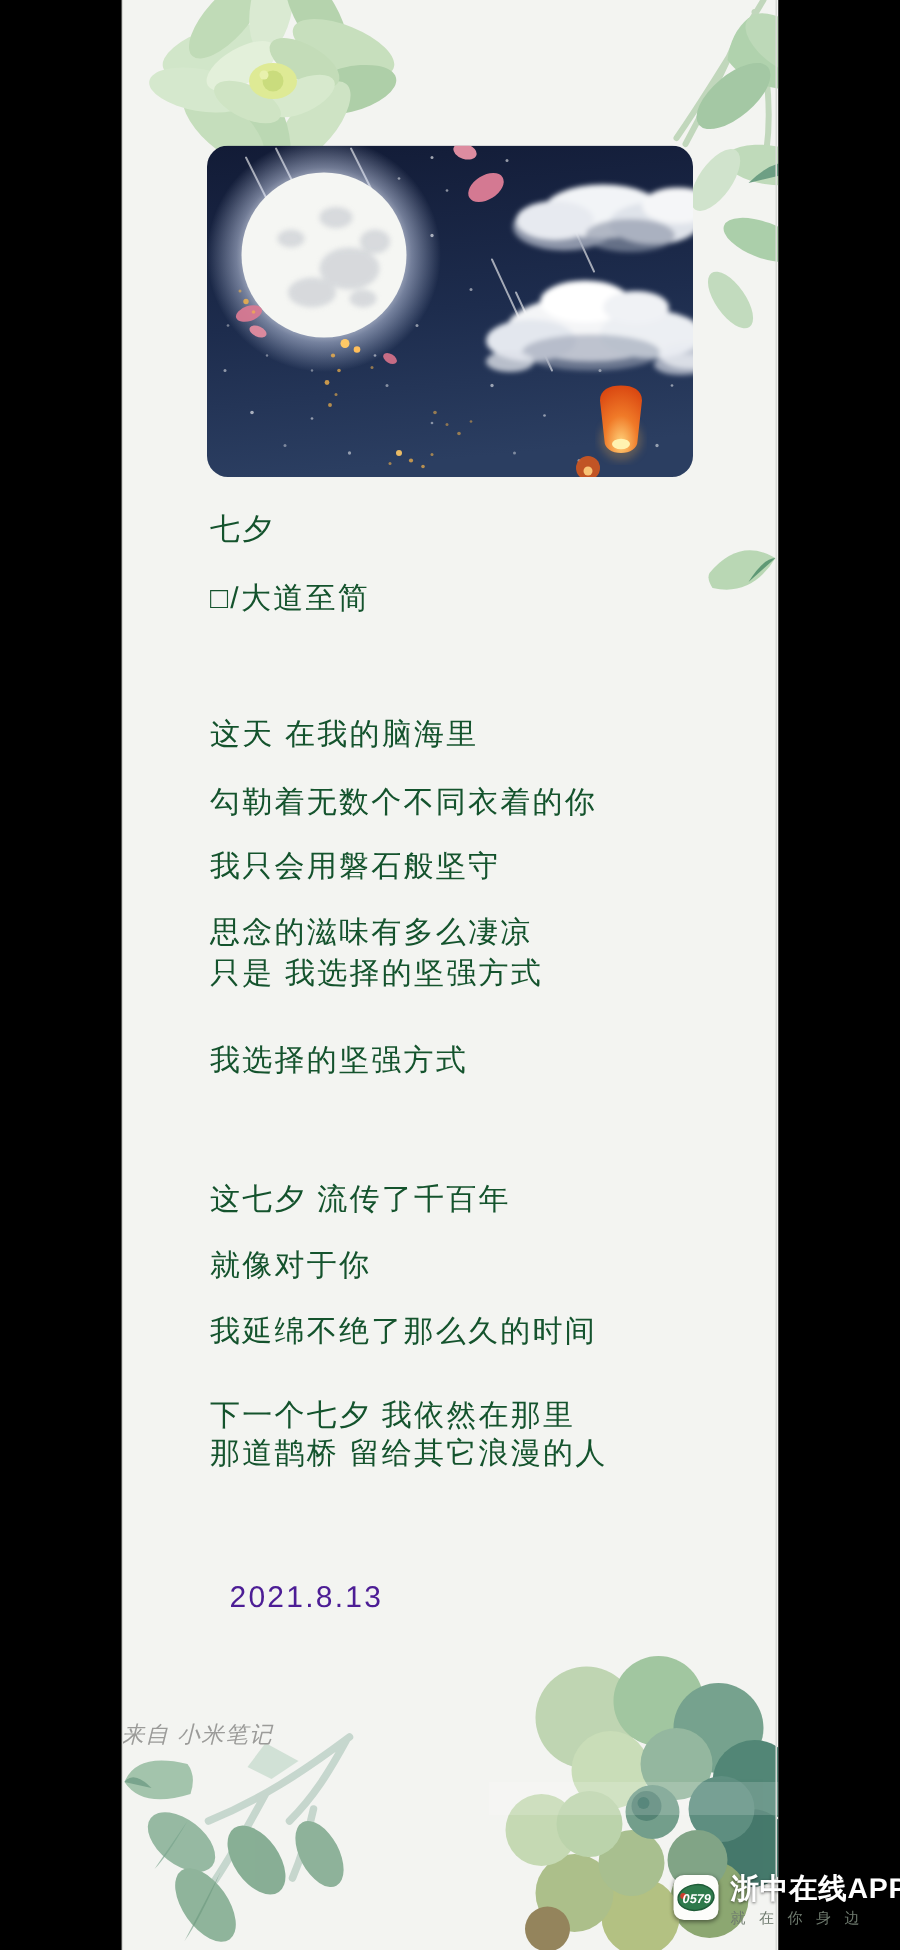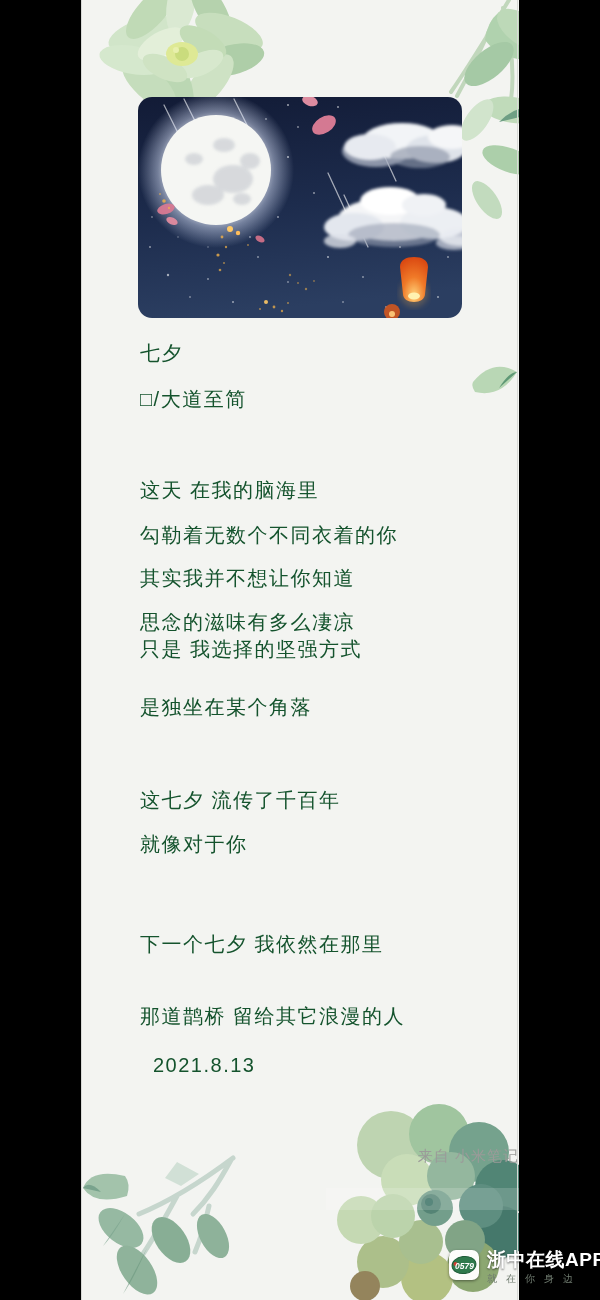--- a/index.html
+++ b/index.html
@@ -18,24 +18,24 @@
   .bar-right{left:519px;width:81px;}
   .deco{position:absolute;pointer-events:none;}
   .hero-card{
     position:absolute;left:57px;top:97px;width:324px;height:221px;
     border-radius:14px;overflow:hidden;z-index:3;
   }
   .txt{
     position:absolute;left:59px;color:#14532d;font-size:20px;line-height:22px;
     letter-spacing:1.5px;white-space:pre;z-index:4;
   }
-  .date-line{left:72px;color:#14532d;}
+  .date-line{left:72px;color:#4c1d95;}
   .source-line{
-    position:absolute;left:0;top:1147px;width:100%;text-align:right;
-    color:#9b9b99;font-size:15px;letter-spacing:1px;z-index:4;
+    position:absolute;left:0;top:1147px;width:100%;text-align:left;
+    color:#9b9b99;font-size:15px;letter-spacing:1px;z-index:4;font-style:italic;
   }
   .band{
     position:absolute;left:245px;top:1188px;width:193px;height:22px;
     background:rgba(255,255,255,0.16);z-index:4;
   }
   .watermark{
     position:absolute;left:449px;top:1250px;z-index:60;display:flex;align-items:flex-start;
   }
   .wm-logo{
     width:30px;height:30px;background:#fdfdfb;border-radius:7px;flex:0 0 auto;
@@ -234,29 +234,30 @@
         <circle cx="254" cy="217" r="3" fill="#ffcf7e" opacity=".9"></circle>
       </g>
     </svg>
   </div>
 
   <div class="txt" style="top:342px">七夕</div>
   <div class="txt" style="top:388px">□/大道至简</div>
 
   <div class="txt" style="top:524px">勾勒着无数个不同衣着的你</div>
   <div class="txt" style="top:479px">这天 在我的脑海里</div>
-  <div class="txt" style="top:567px">其实我并不想让你知道</div>
+  <div class="txt" style="top:567px">我只会用磐石般坚守</div>
   <div class="txt" style="top:611px">思念的滋味有多么凄凉</div>
   <div class="txt" style="top:638px">只是 我选择的坚强方式</div>
-  <div class="txt" style="top:696px">是独坐在某个角落</div>
+  <div class="txt" style="top:696px">我选择的坚强方式</div>
 
   <div class="txt" style="top:789px">这七夕 流传了千百年</div>
   <div class="txt" style="top:833px">就像对于你</div>
+  <div class="txt" style="top:877px">我延绵不绝了那么久的时间</div>
   <div class="txt" style="top:933px">下一个七夕 我依然在那里</div>
-  <div class="txt" style="top:1005px">那道鹊桥 留给其它浪漫的人</div>
+  <div class="txt" style="top:958px">那道鹊桥 留给其它浪漫的人</div>
 
   <div class="txt date-line" style="top:1054px">2021.8.13</div>
 
   <div class="source-line">来自 小米笔记</div>
 
   <svg class="deco" style="left:0px;top:1148px" width="175" height="152" viewBox="0 0 175 152">
     <g opacity="0.92">
       <path d="M152,10 C120,34 92,52 58,66 M150,12 C138,34 128,50 112,66 M96,48 C84,70 74,88 62,106 M128,58 C124,76 120,90 114,104" stroke="#c3d4cb" stroke-width="5" fill="none" stroke-linecap="round"></path>
       <path d="M96,14 L118,26 L100,38 L84,30 Z" fill="#cfdfd4"></path>
       <path d="M44,28 Q10,20 2,40 Q14,58 46,48 Q50,36 44,28 Z" fill="#9dbfa6"></path>

